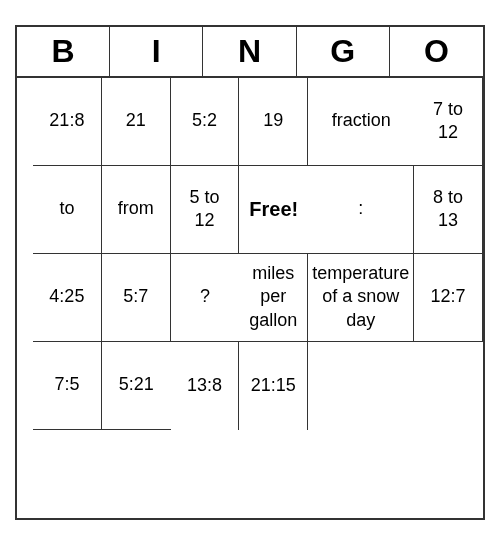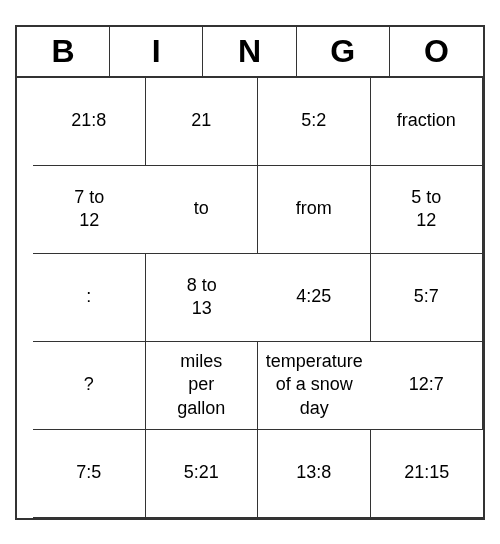--- a/index.html
+++ b/index.html
@@ -37,21 +37,21 @@
       padding: 6px 0;
       border-right: 1px solid #333;
     }
 
     .bingo-header-cell:last-child {
       border-right: none;
     }
 
     .bingo-grid {
       display: grid;
-      grid-template-columns: repeat(4, 1fr);
+      grid-template-columns: repeat(6, 1fr);
       grid-template-rows: repeat(5, 88px);
       margin-left: 16px;
     }
 
     .bingo-cell {
       border-right: 1px solid #333;
       border-bottom: 1px solid #333;
       display: flex;
       align-items: center;
       justify-content: center;
@@ -82,25 +82,27 @@
   <div class="bingo-header-cell">B</div>
       <div class="bingo-header-cell">I</div>
       <div class="bingo-header-cell">N</div>
       <div class="bingo-header-cell">G</div>
       <div class="bingo-header-cell">O</div>
     </div>
   <div class="bingo-grid">
   <div class="bingo-cell">21:8</div>
       <div class="bingo-cell">21</div>
       <div class="bingo-cell">5:2</div>
+      <div class="bingo-cell">19</div>
       <div class="bingo-cell">fraction</div>
       <div class="bingo-cell">7 to<br>12</div>
       <div class="bingo-cell">to</div>
       <div class="bingo-cell">from</div>
       <div class="bingo-cell">5 to<br>12</div>
+      <div class="bingo-cell free-cell">Free!</div>
       <div class="bingo-cell">:</div>
       <div class="bingo-cell">8 to<br>13</div>
       <div class="bingo-cell">4:25</div>
       <div class="bingo-cell">5:7</div>
       <div class="bingo-cell">?</div>
       <div class="bingo-cell">miles<br>per<br>gallon</div>
       <div class="bingo-cell">temperature<br>of a snow<br>day</div>
       <div class="bingo-cell">12:7</div>
       <div class="bingo-cell">7:5</div>
       <div class="bingo-cell">5:21</div>

